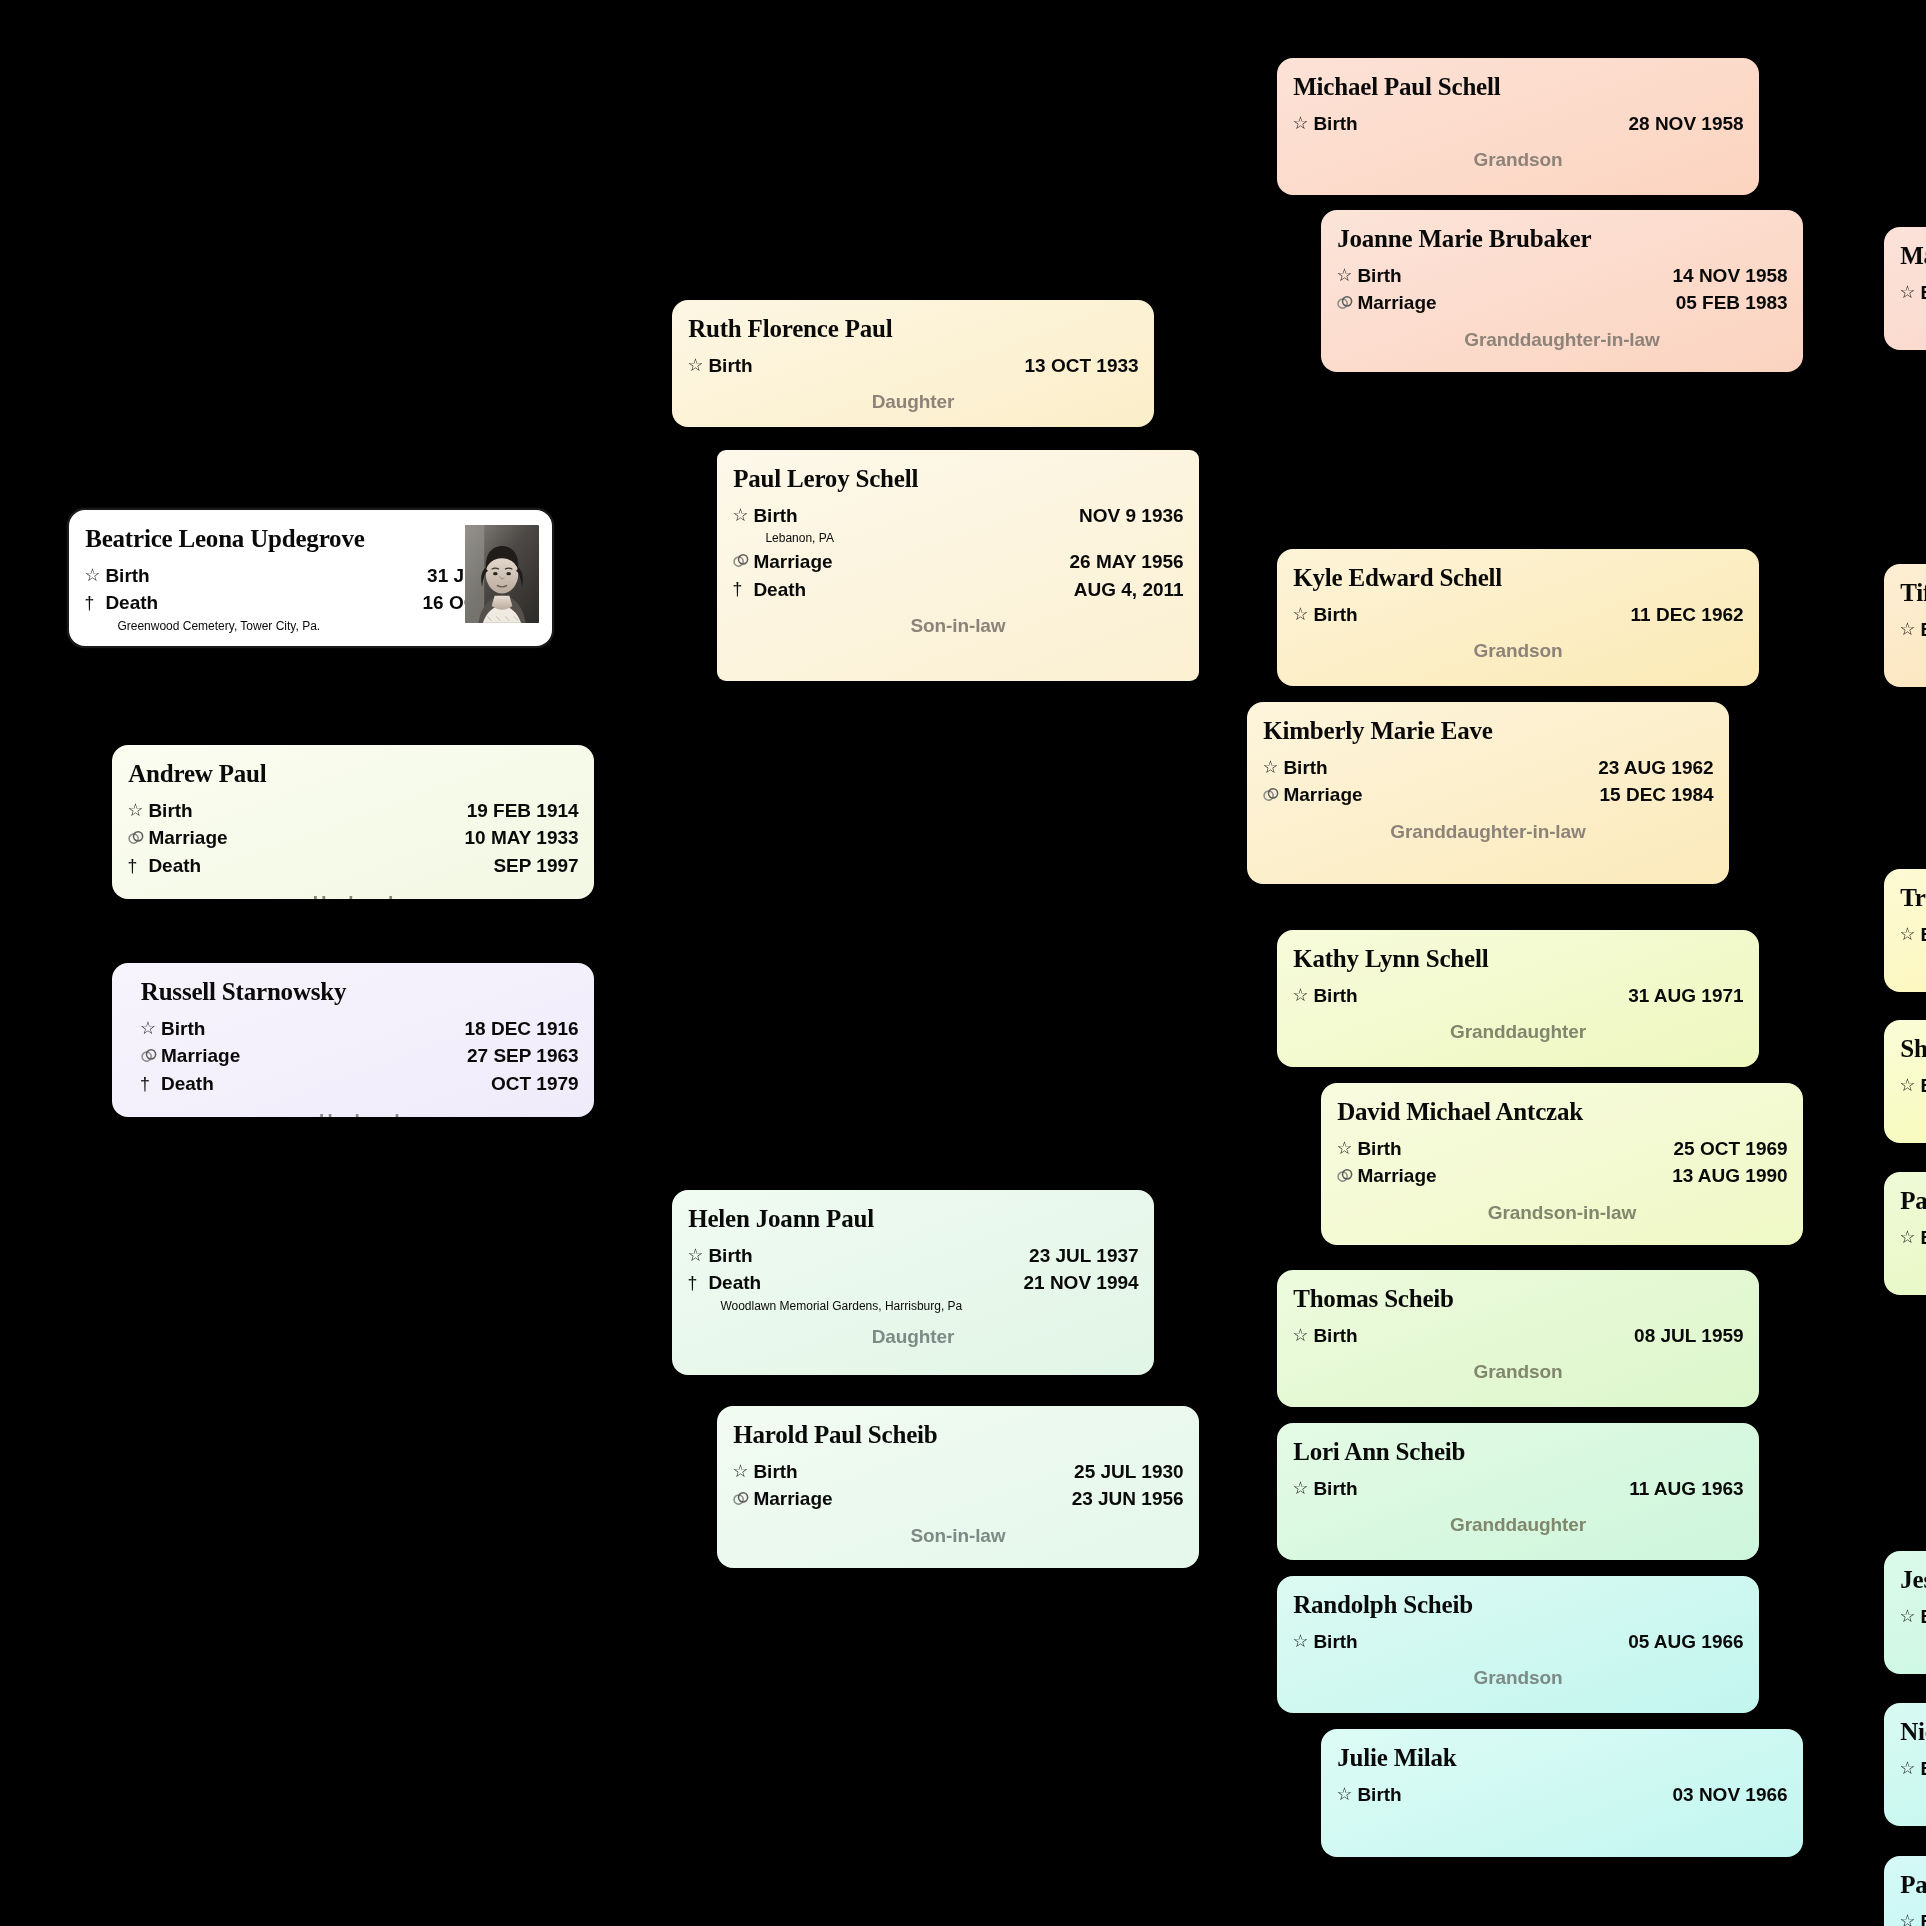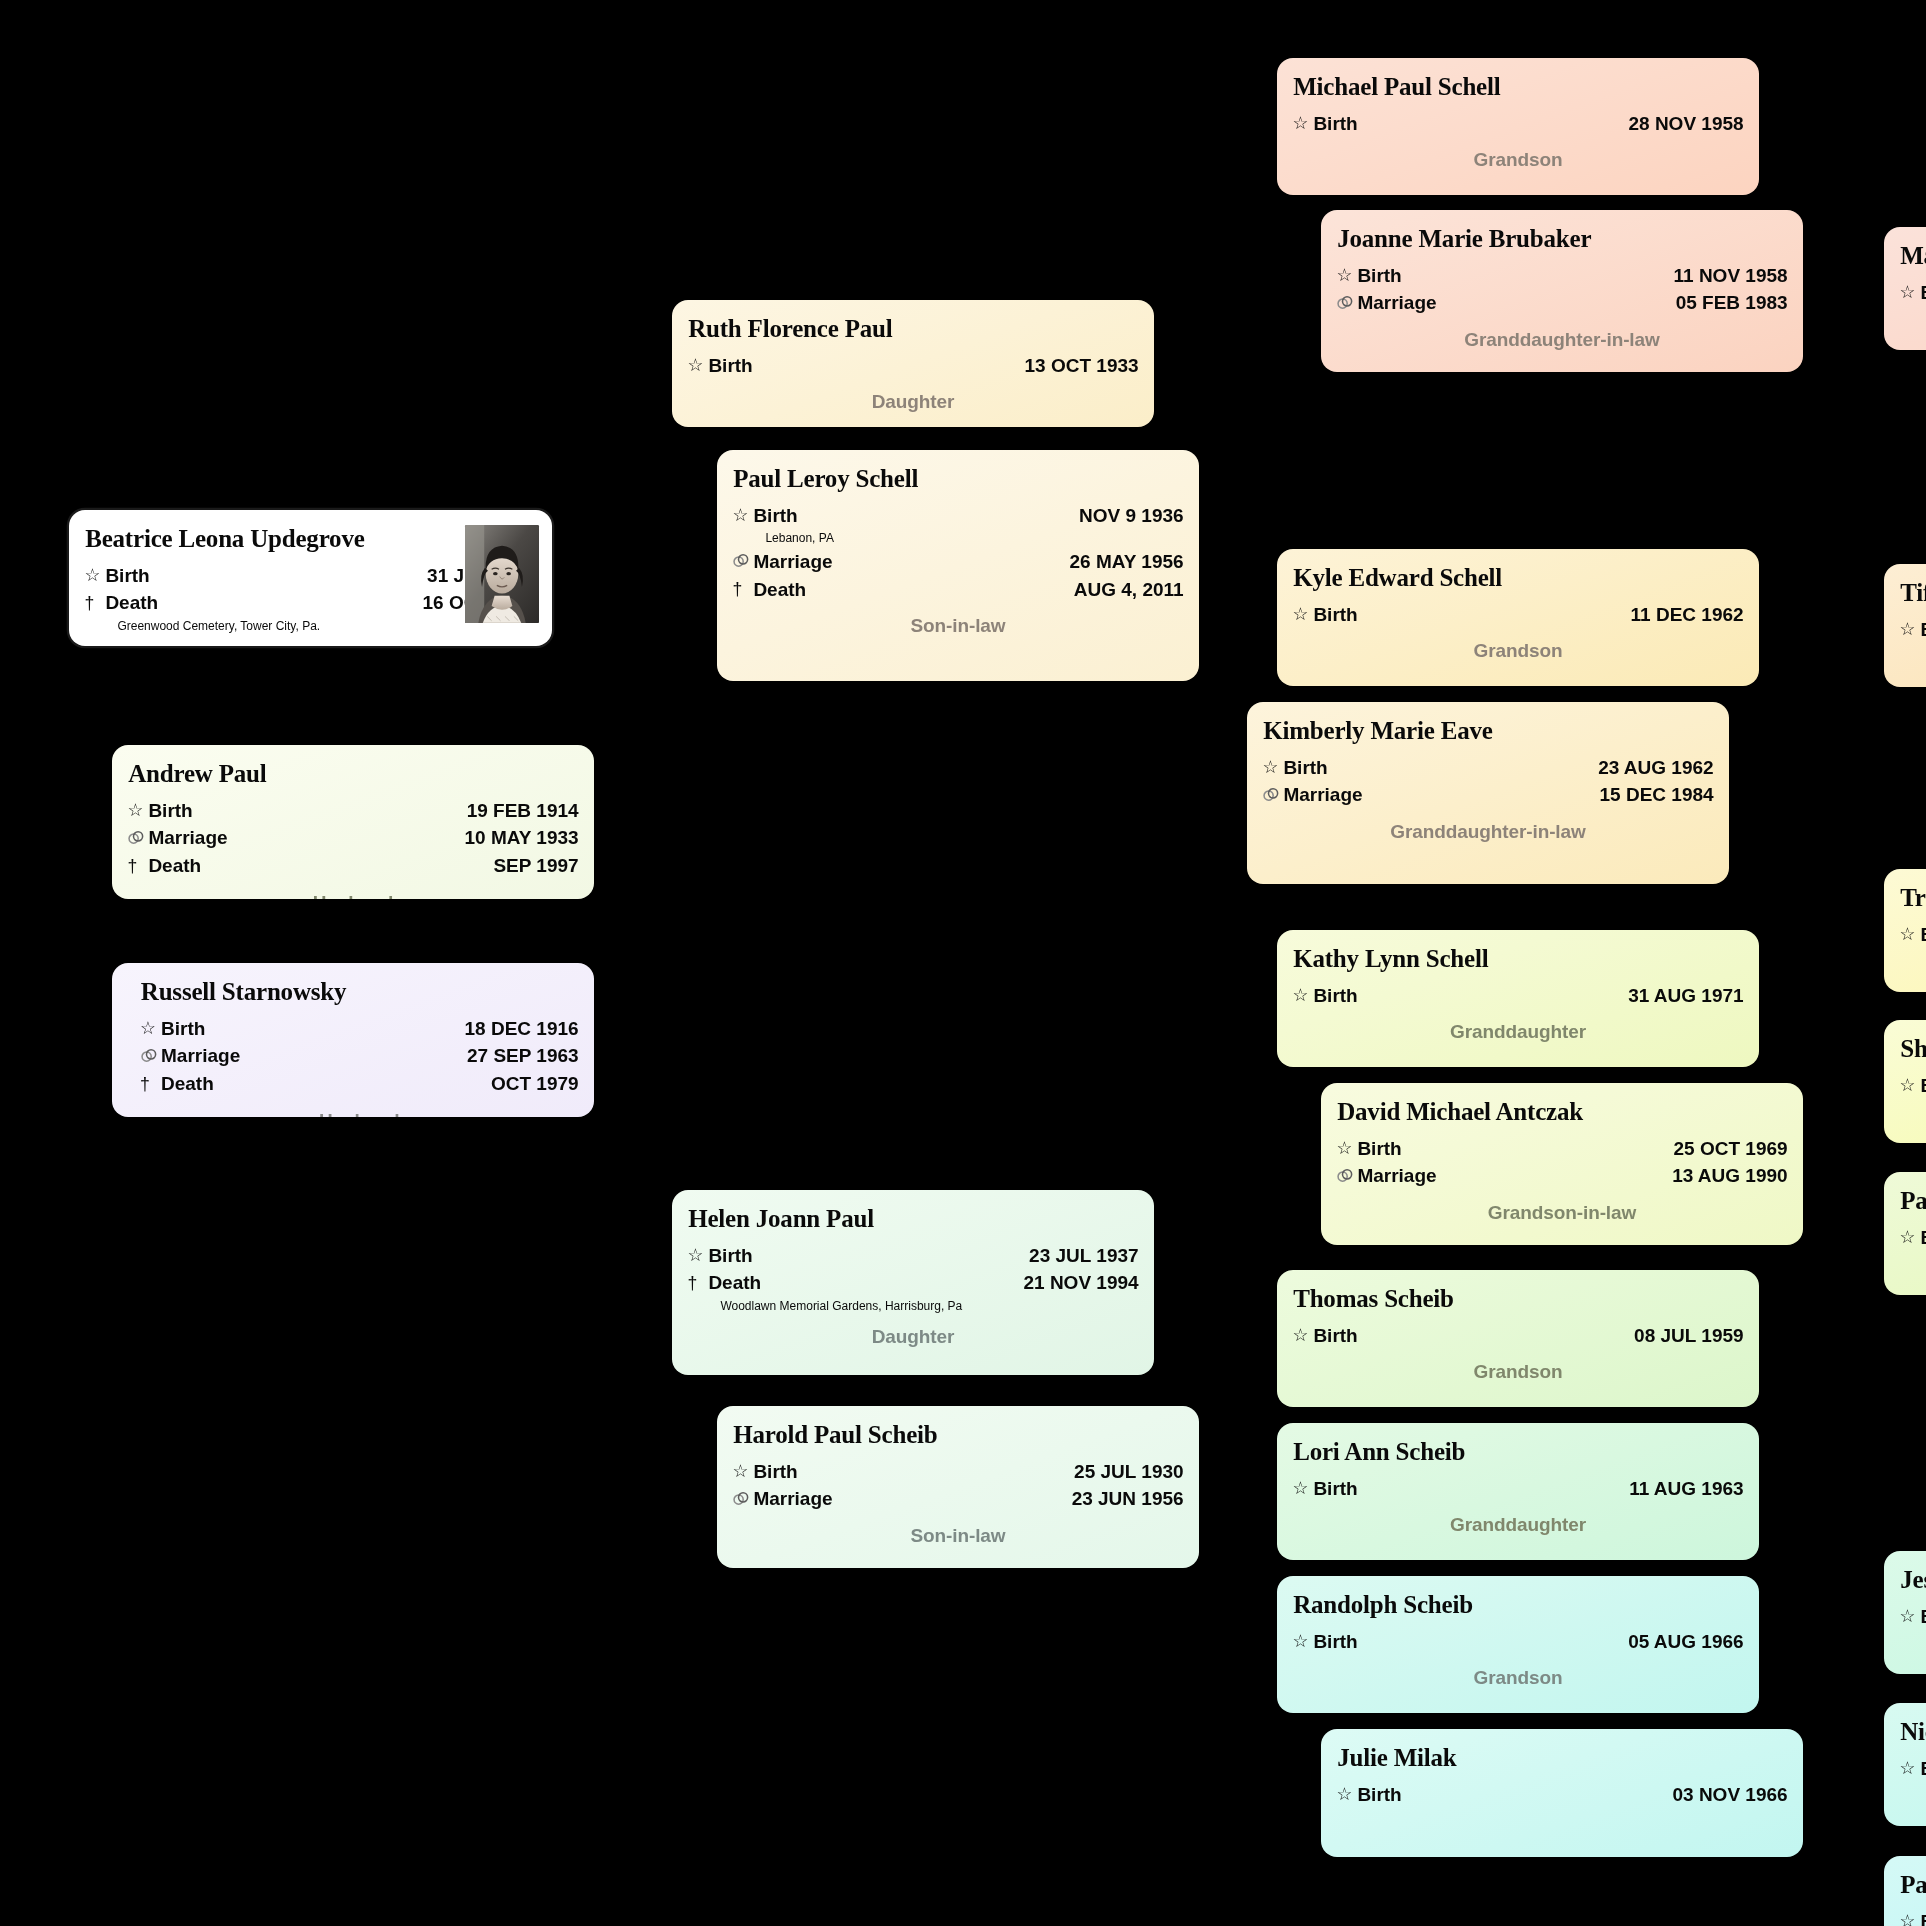--- a/index.html
+++ b/index.html
@@ -190,21 +190,21 @@
       <div class="name">Ruth Florence Paul</div>
       <div class="rows">
         <div class="row">
           <span class="ico"><span class="gly">☆</span></span>
           <span class="lbl">Birth</span>
           <span class="val">13 OCT 1933</span>
         </div>
       </div>
       <div class="relation dim-warm">Daughter</div>
     </div>
-    <div class="card " style="left: 717px; top: 450px; width: 482px; height: 231px; background: linear-gradient(160deg, rgb(253, 248, 234) 0%, rgb(251, 240, 210) 100%);">
+    <div class="card " style="left: 717px; top: 450px; width: 482px; height: 231px; background: linear-gradient(160deg, rgb(253, 248, 234) 0%, rgb(251, 240, 210) 100%); border-radius: 9px;">
       <div class="name">Paul Leroy Schell</div>
       <div class="rows">
         <div class="row">
           <span class="ico"><span class="gly">☆</span></span>
           <span class="lbl">Birth</span>
           <span class="val">NOV 9 1936</span>
         </div>
         <div class="subrow">Lebanon, PA</div>
         <div class="row">
           <span class="ico"><svg class="rings" viewBox="0 0 24 24" aria-hidden="true">
@@ -268,21 +268,21 @@
         </div>
       </div>
       <div class="relation dim-warm">Grandson</div>
     </div>
     <div class="card " style="left: 1321px; top: 210px; width: 482px; height: 162px; background: linear-gradient(160deg, rgb(252, 228, 217) 0%, rgb(251, 211, 192) 100%);">
       <div class="name">Joanne Marie Brubaker</div>
       <div class="rows">
         <div class="row">
           <span class="ico"><span class="gly">☆</span></span>
           <span class="lbl">Birth</span>
-          <span class="val">11 NOV 1958</span>
+          <span class="val">14 NOV 1958</span>
         </div>
         <div class="row">
           <span class="ico"><svg class="rings" viewBox="0 0 24 24" aria-hidden="true">
               <circle cx="9" cy="13" r="6.2" fill="none" stroke="#8b8b8b" stroke-width="2.1"></circle>
               <circle cx="15" cy="10" r="6.2" fill="none" stroke="#5d5d5d" stroke-width="2.1"></circle>
             </svg></span>
           <span class="lbl">Marriage</span>
           <span class="val">05 FEB 1983</span>
         </div>
       </div>

